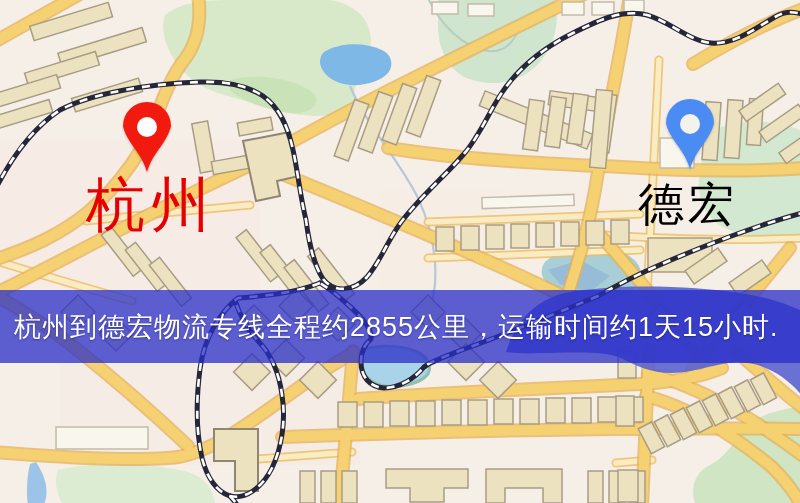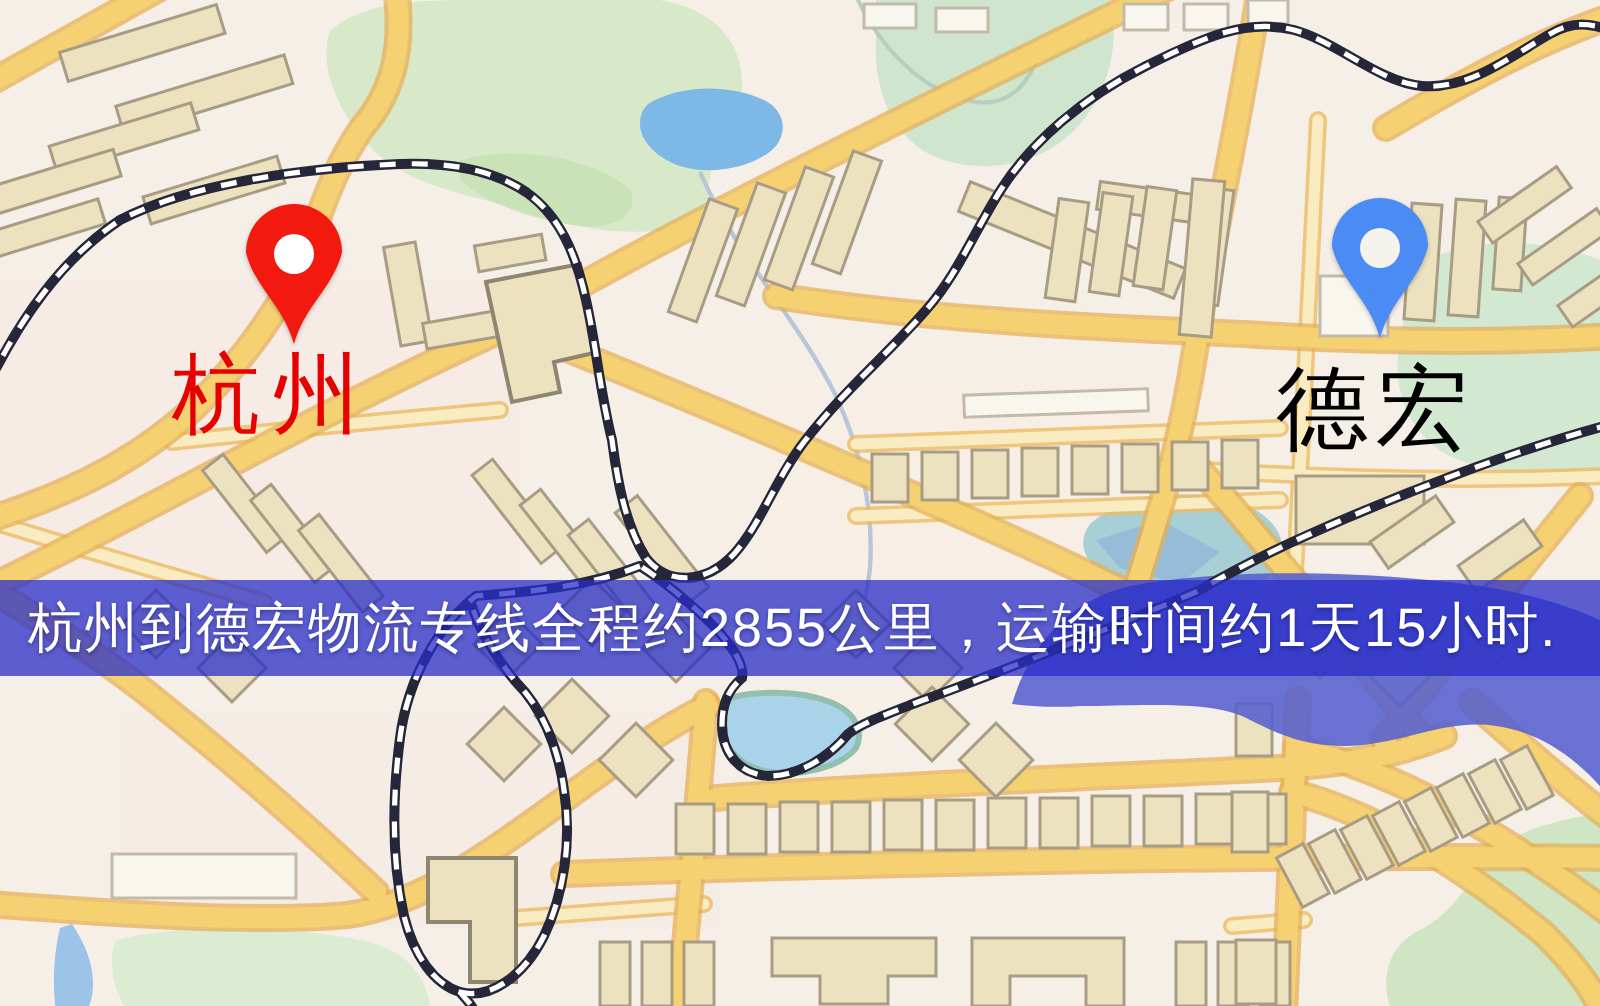--- a/index.html
+++ b/index.html
@@ -20,24 +20,24 @@
   
   .bld rect,.bld path{fill:#ece2c0;stroke:#a89d84;stroke-width:1.5;}
   .bld .w{fill:#f9f6ee;stroke:#c2bba9;}
   .bld .hv{stroke:#8f8670;stroke-width:2;}
 
   .pin{position:absolute;width:52px;height:72px;}
   .pin svg{display:block;filter:drop-shadow(0 1px 1px rgba(0,0,0,.25));}
 
   .place-label{position:absolute;line-height:1;white-space:nowrap;
       font-family:"Liberation Serif",serif;font-weight:400;}
-  .label-origin{left:86px;top:176px;font-size:44px;letter-spacing:6px;color:#e60000;}
+  .label-origin{left:86px;top:176px;font-size:59px;letter-spacing:6px;color:#e60000;}
   .label-dest{left:638px;top:182px;font-size:46px;letter-spacing:4px;color:#000000;}
 
-  .banner{position:absolute;left:0;top:290px;width:800px;height:48px;
+  .banner{position:absolute;left:0;top:290px;width:800px;height:73px;
       background:rgba(40,45,200,0.75);display:flex;align-items:center;}
   .banner-text{color:#ffffff;font-size:27px;padding-left:14px;letter-spacing:1px;
       text-shadow:0 1px 2px rgba(10,10,80,.45);}
 </style>
 </head>
 <body>
 
 <div class="screen">
 
   <svg class="map-svg" width="800" height="503" viewBox="0 0 800 503">

